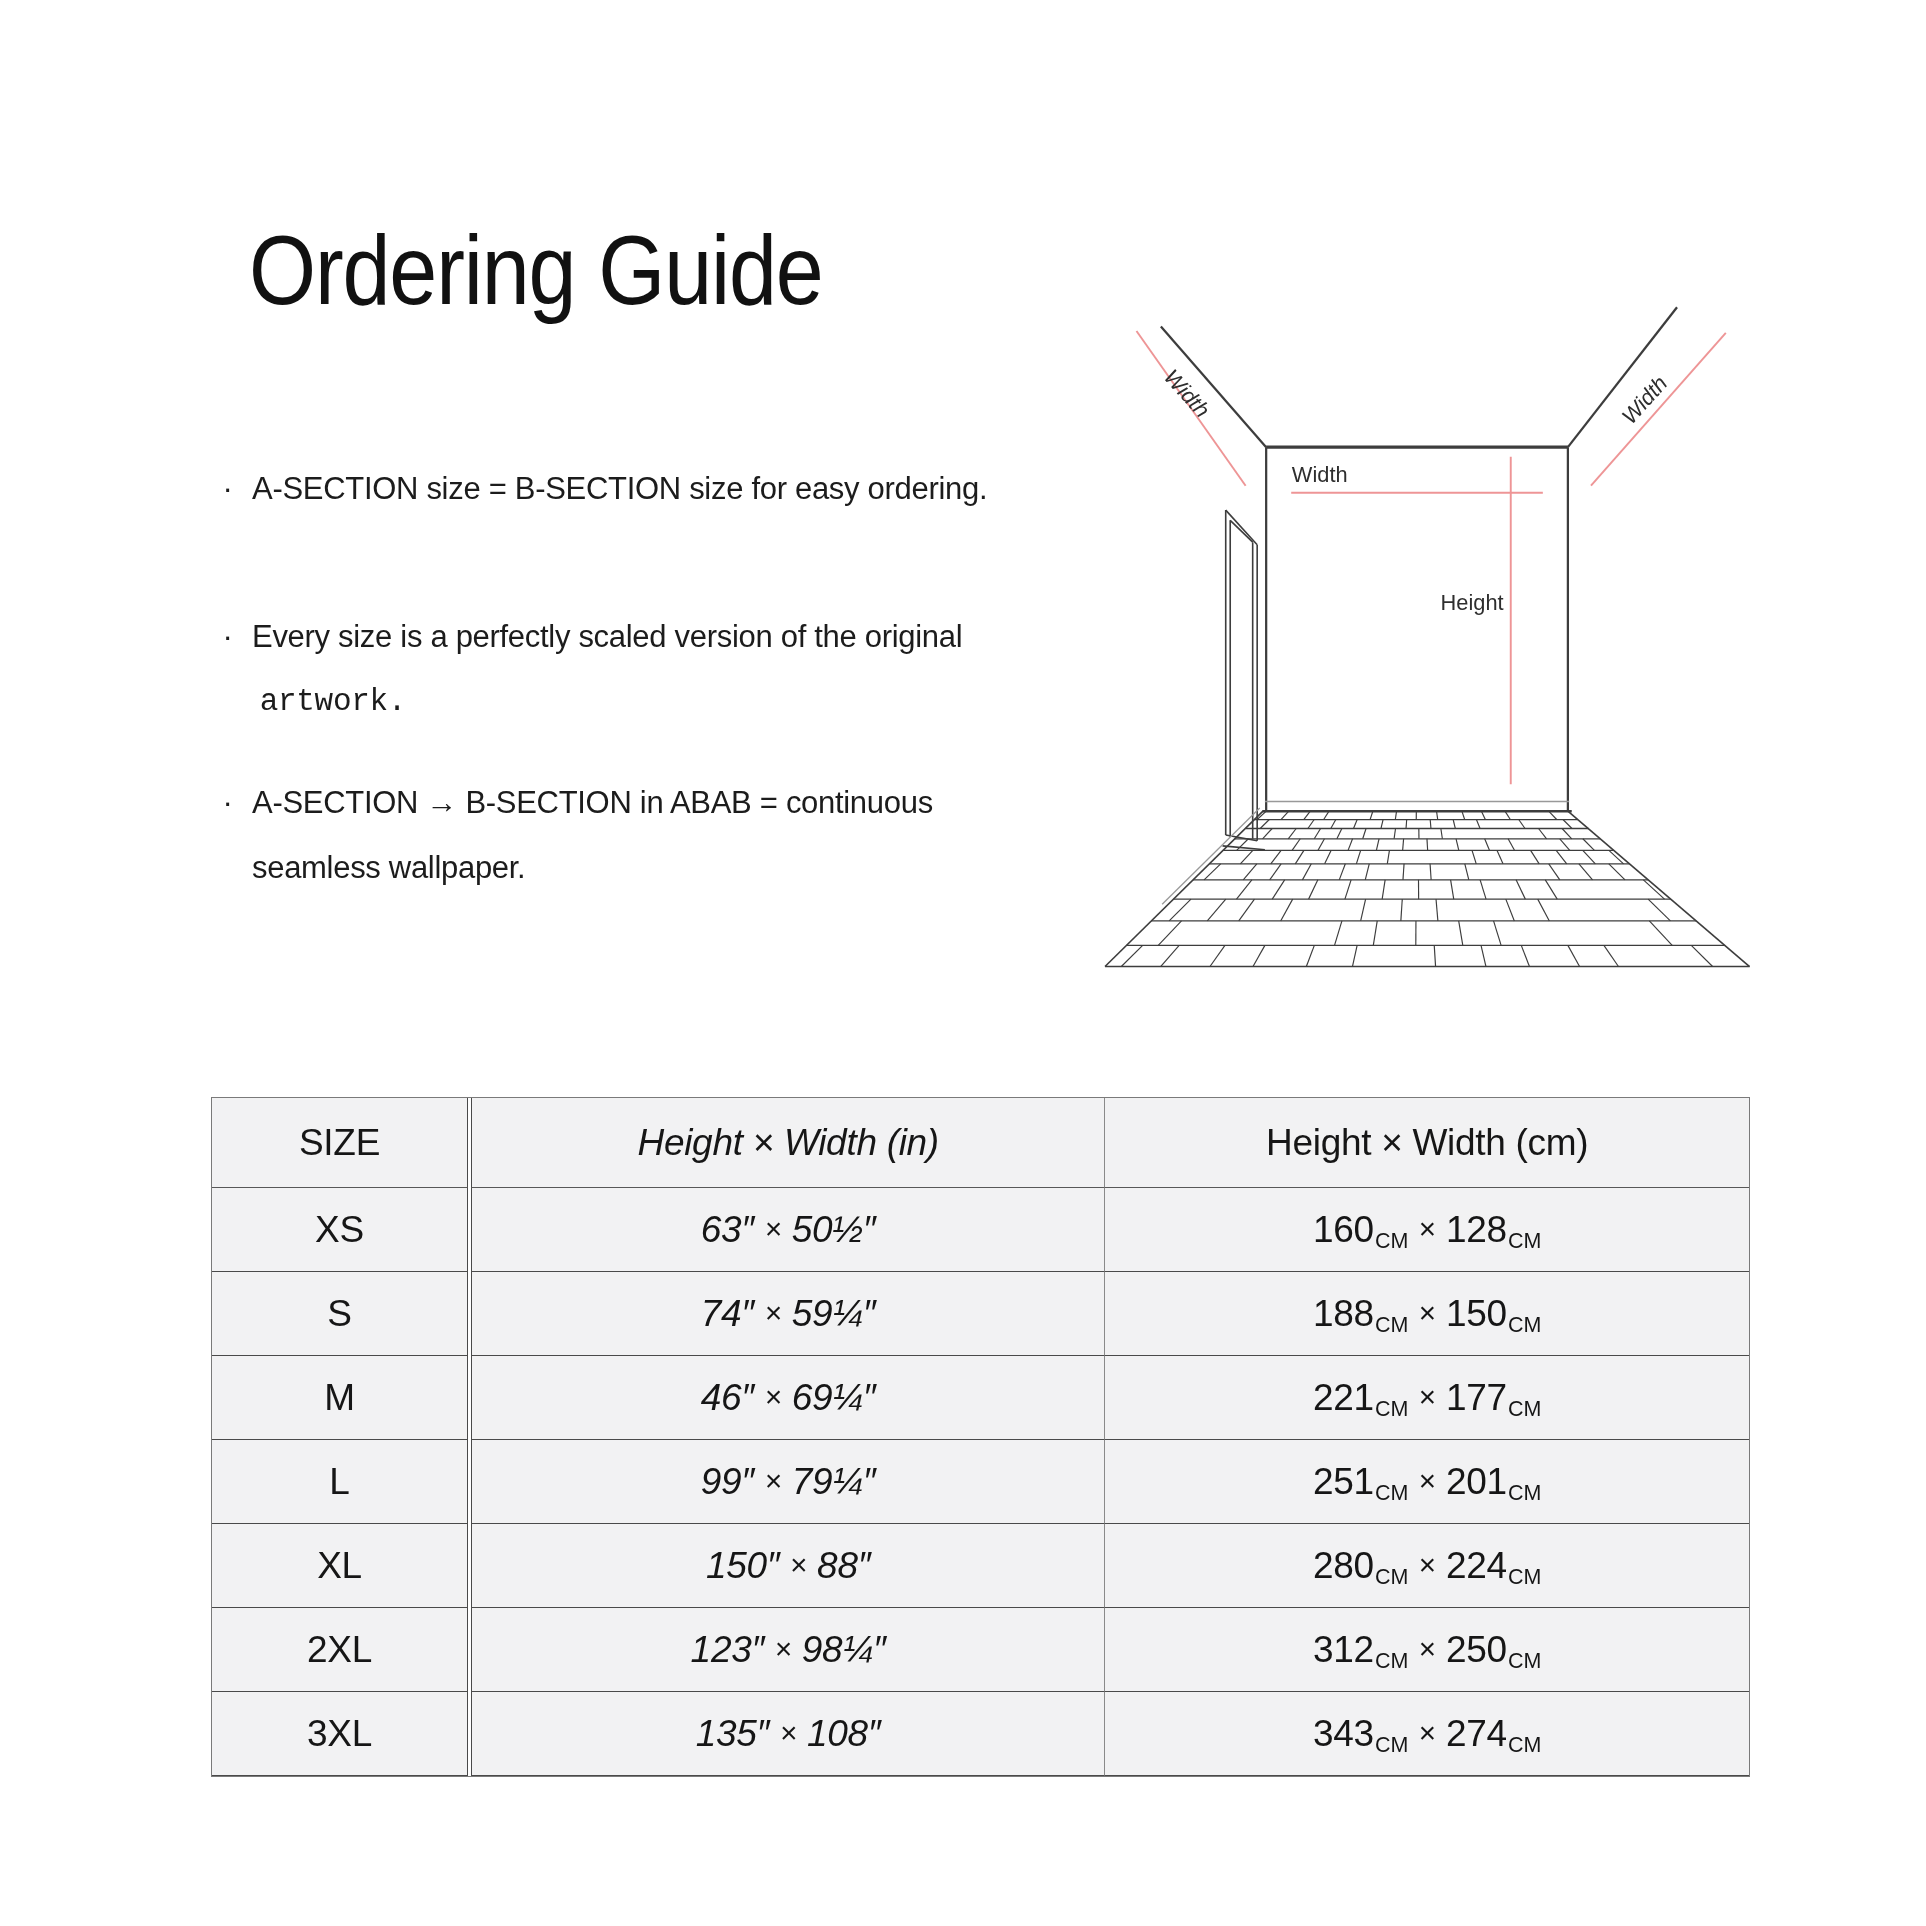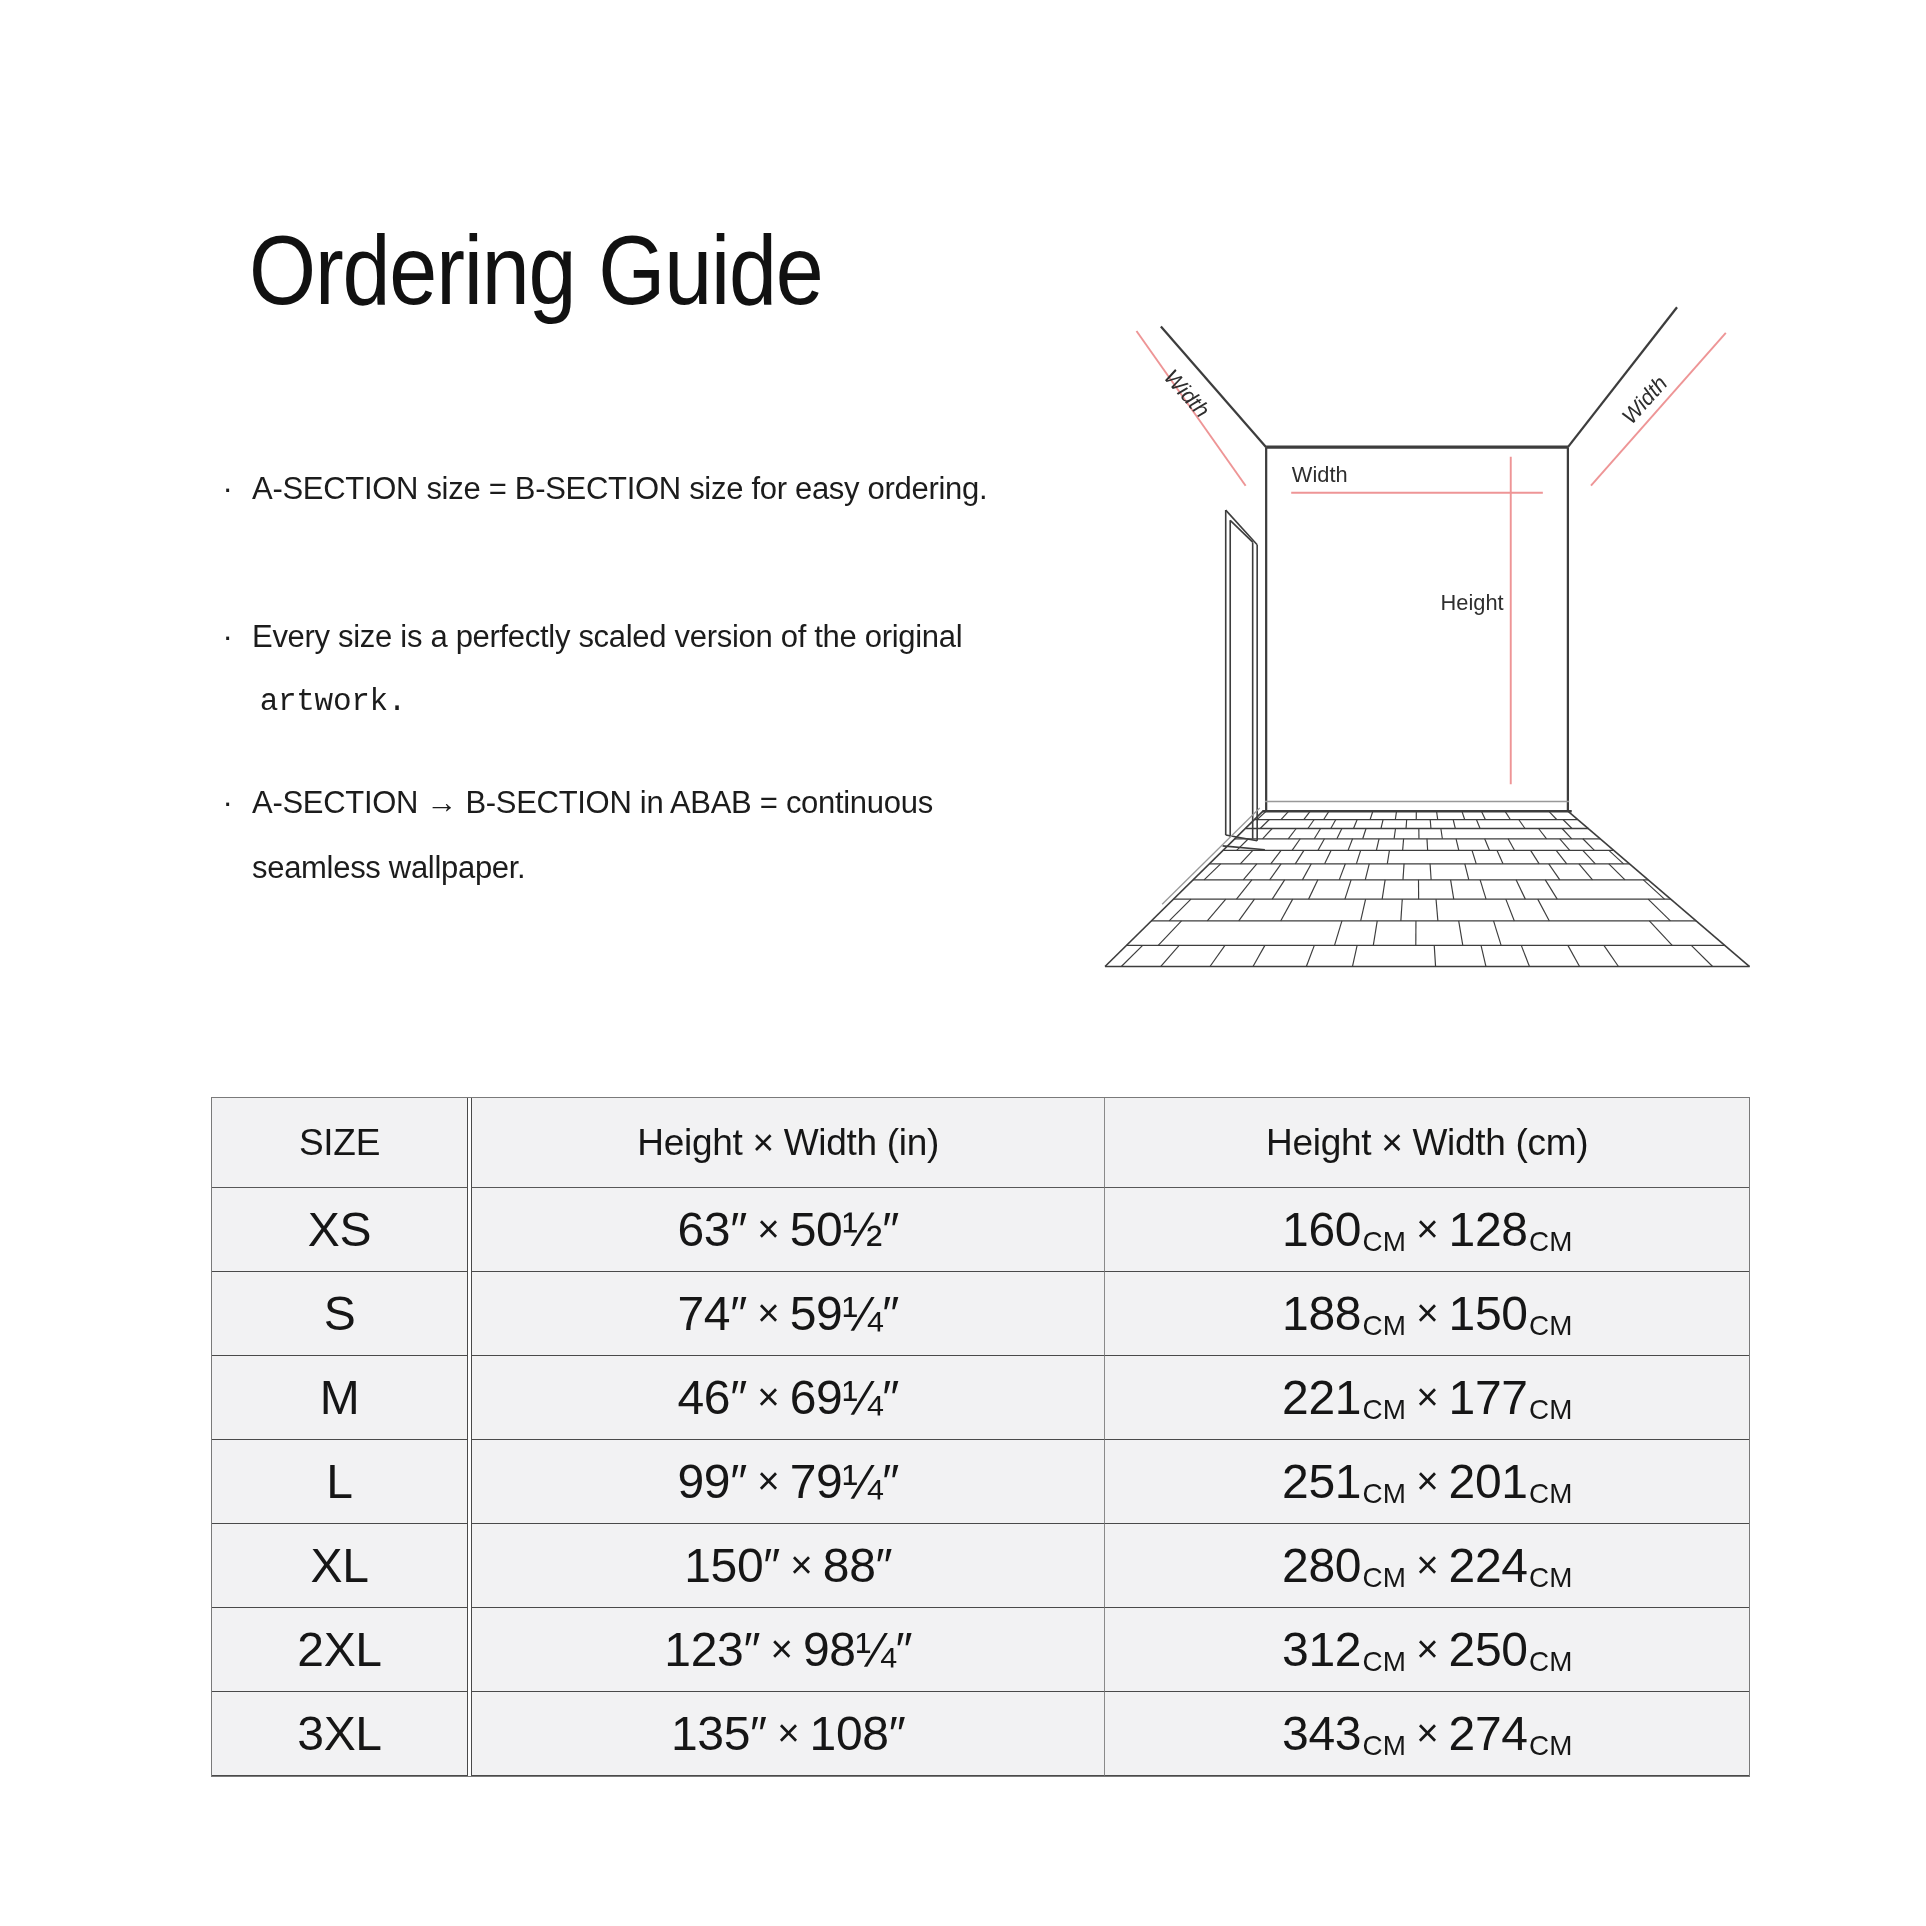--- a/index.html
+++ b/index.html
@@ -32,27 +32,27 @@
   
   .size-table{
     position:absolute;left:211px;top:1097px;
     display:grid;grid-template-columns:256px 3.2px 633px 645px;
     background:#ffffff;border:1.9px solid #7a7a7a;
   }
   .cell{
     background:#f2f2f3;height:84px;box-sizing:border-box;
     display:flex;align-items:center;justify-content:center;
     border-bottom:1.3px solid #4a4a4a;
-    font-size:48px;color:#161616;letter-spacing:-0.3px;white-space:nowrap;
+    font-size:37px;color:#161616;letter-spacing:-0.3px;white-space:nowrap;
   }
   .gapcol{background:#ffffff;height:84px;box-sizing:border-box;}
   .head{height:90px;border-bottom:1.9px solid #585858;font-size:37px;}
   .head.gapcol{border-bottom:none;}
   .c1{border-right:1.3px solid #4a4a4a;}
-  .c2{border-left:1.3px solid #4a4a4a;}
+  .c2{border-left:1.3px solid #4a4a4a;font-style:italic;}
   .c3{border-left:1.9px solid #8a8a8a;}
   .sep{font-size:0.8em;margin:0 10.3px;position:relative;top:-0.6px;}
   .unit{font-size:0.58em;margin-left:1.3px;letter-spacing:0;margin-top:24px;}
 </style>
 </head>
 <body>
 
 <div class="page-title">Ordering Guide</div>
 
 <div class="bullet" style="top:456px">

